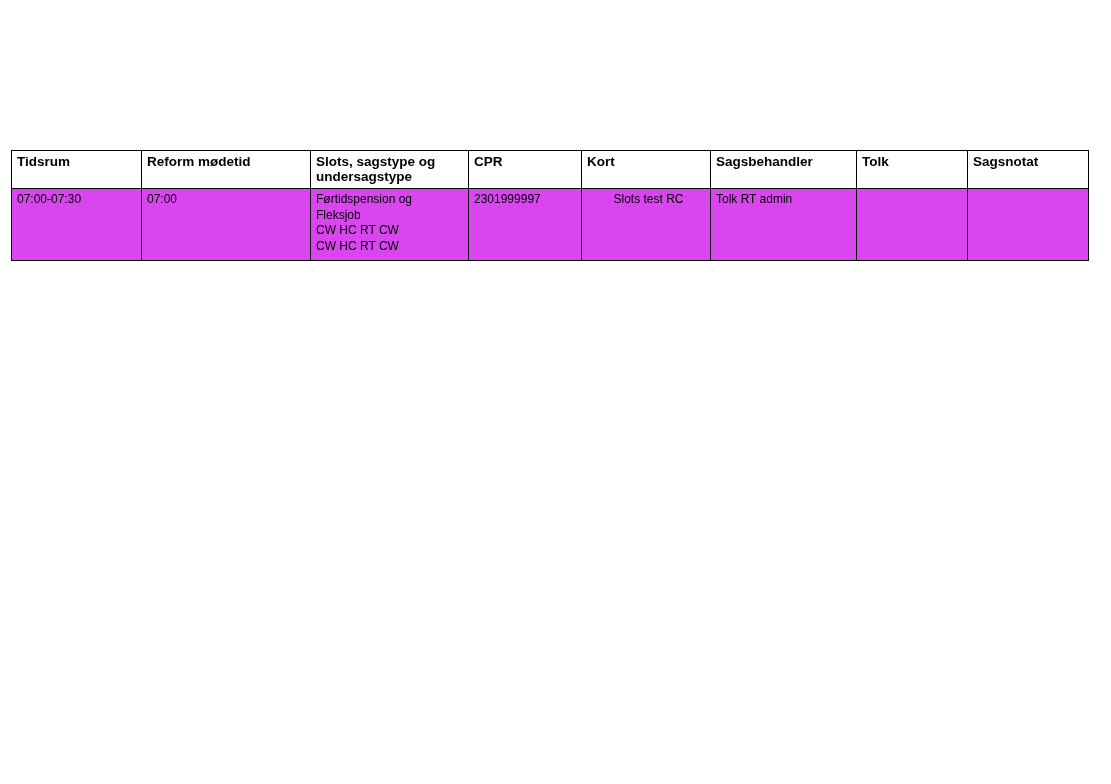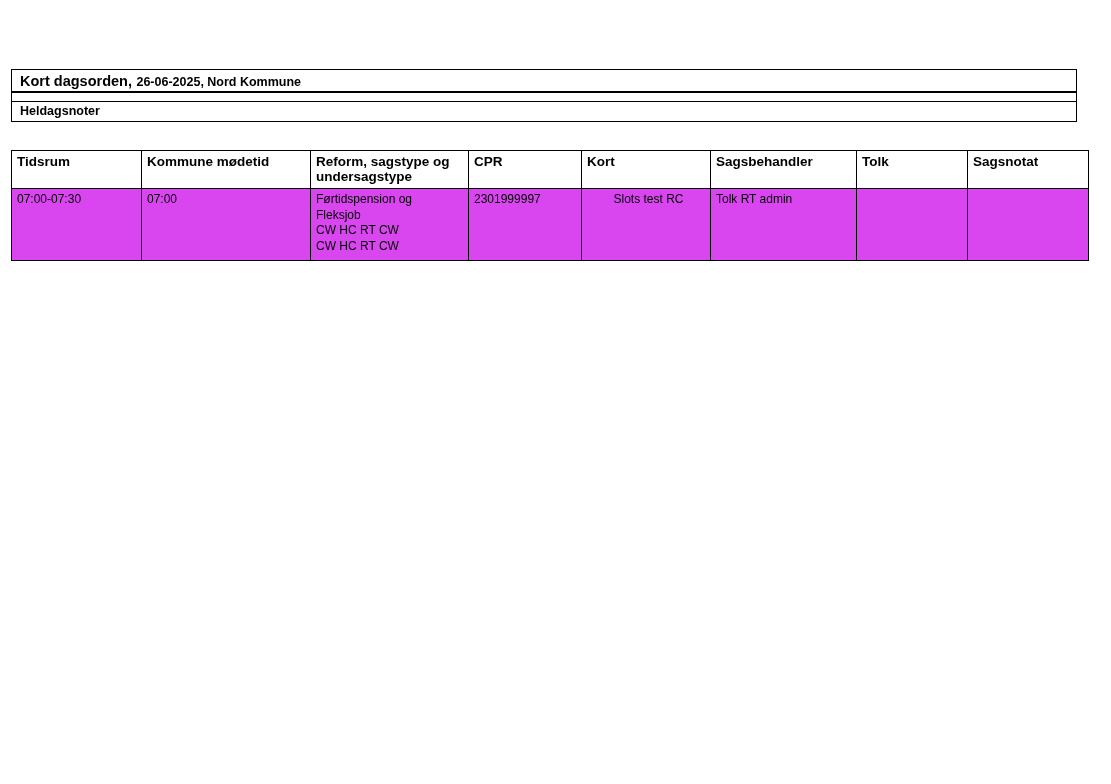--- a/index.html
+++ b/index.html
@@ -124,40 +124,28 @@
   .col-tolk      { width: 111px; }
   .col-sagsnotat { width: 121px; }
 
   .cell-line { display: block; }
 </style>
 </head>
 <body>
 
 <div class="page">
 
-  <div class="header-block">
-
-    <div class="header-bar title-bar">
-      <span class="title-main">Kort dagsorden,</span>
-      <span class="title-sub">26-06-2025, Nord Kommune</span>
-    </div>
-
-    <div class="spacer-bar"></div>
-
-    <div class="header-bar notes-bar">Heldagsnoter</div>
-
-  </div>
 
   <div class="agenda-table-wrap">
     <table class="agenda">
       <thead>
         <tr>
           <th class="col-tidsrum">Tidsrum</th>
-          <th class="col-borger">Kommune mødetid</th>
-          <th class="col-reform">Reform, sagstype og undersagstype</th>
+          <th class="col-borger">Reform mødetid</th>
+          <th class="col-reform">Slots, sagstype og undersagstype</th>
           <th class="col-cpr">CPR</th>
           <th class="col-navn">Kort</th>
           <th class="col-sagsbeh">Sagsbehandler</th>
           <th class="col-tolk">Tolk</th>
           <th class="col-sagsnotat">Sagsnotat</th>
         </tr>
       </thead>
       <tbody>
         <tr>
           <td class="col-tidsrum">07:00-07:30</td>

